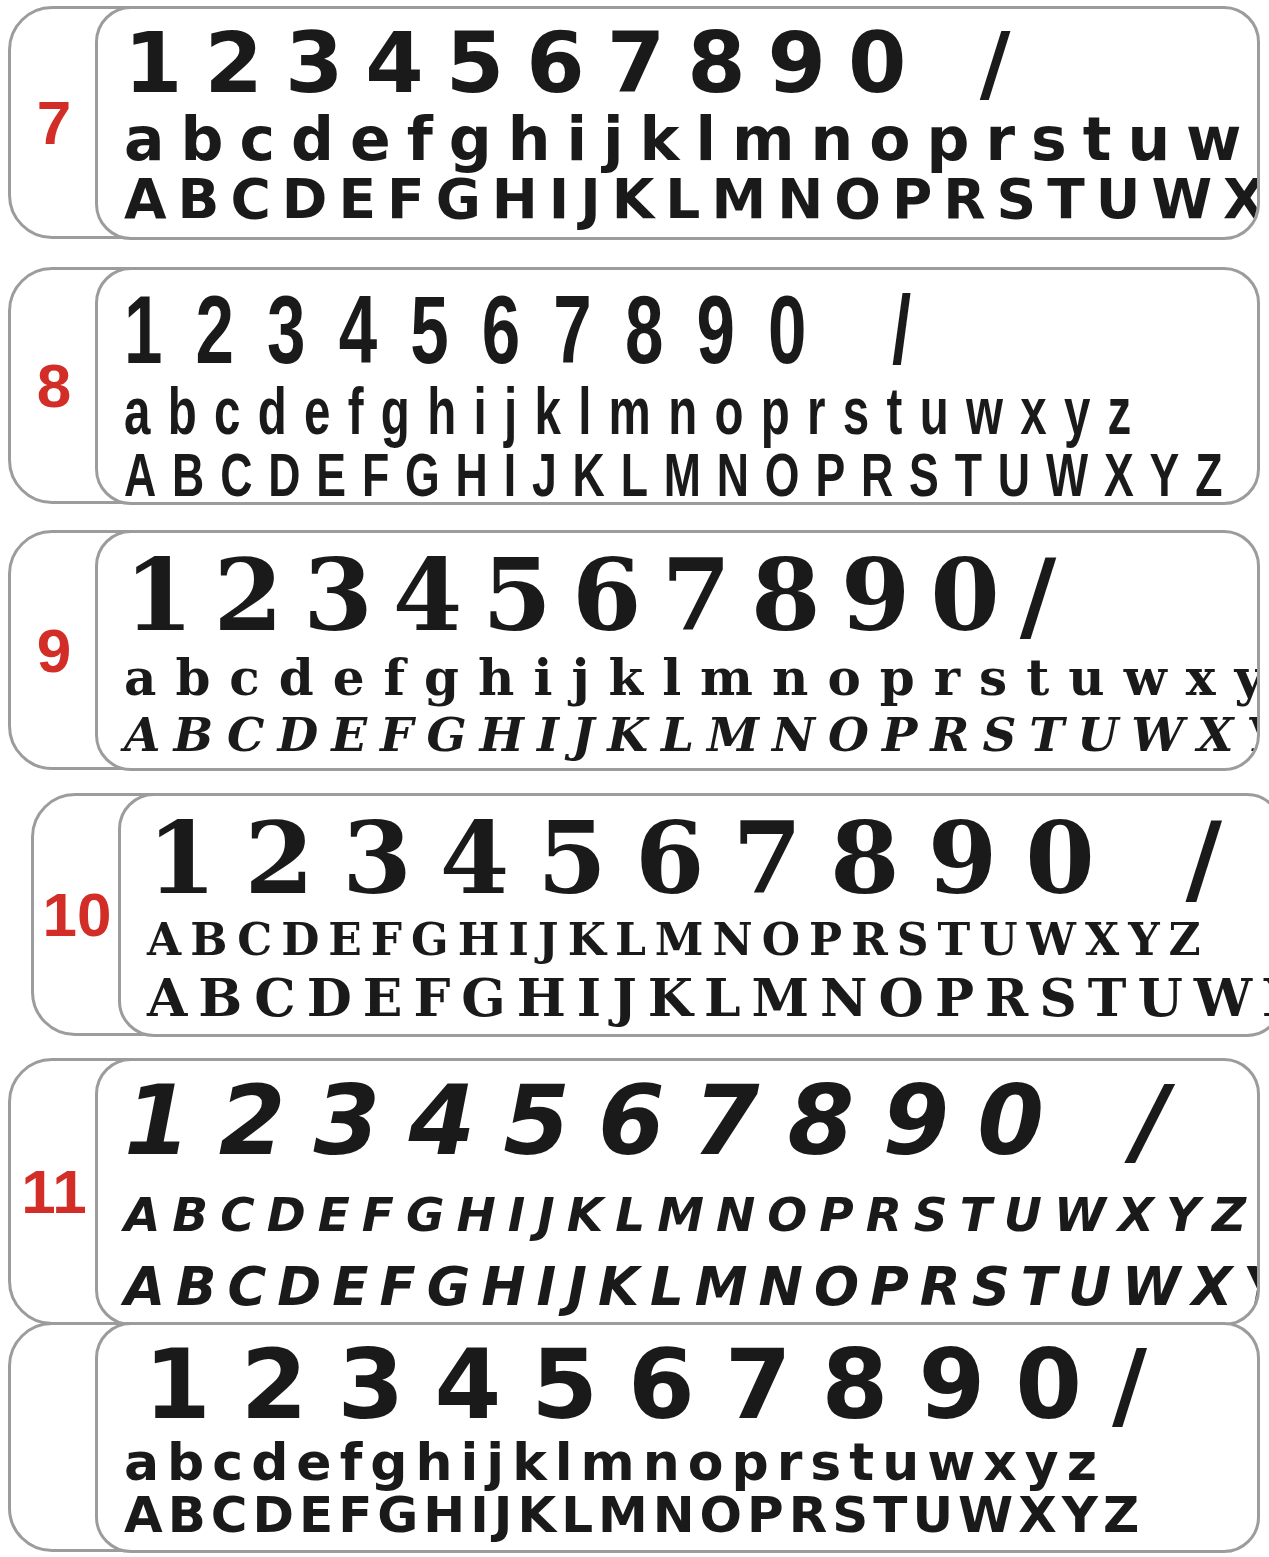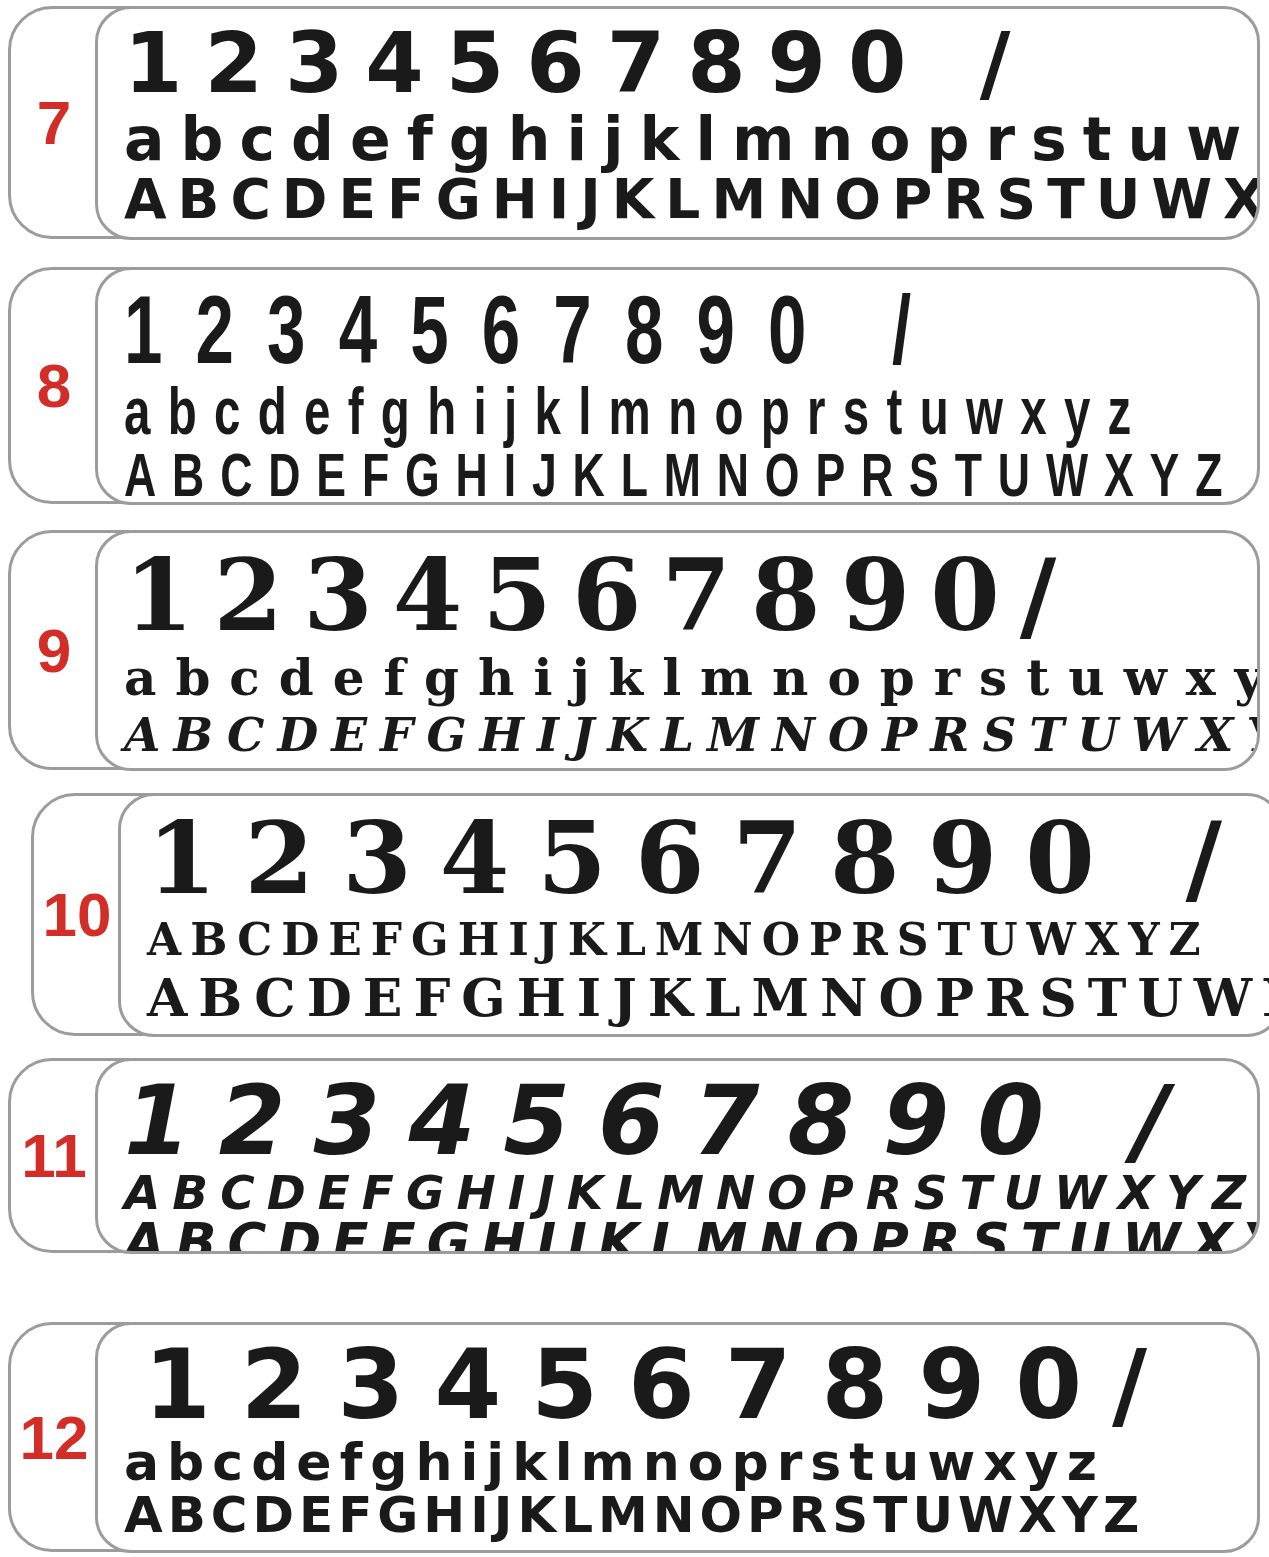--- a/index.html
+++ b/index.html
@@ -4,21 +4,21 @@
 <style>
   html,body{margin:0;padding:0;background:#ffffff;}
   .sheet{position:relative;width:1269px;height:1557px;background:#ffffff;overflow:hidden;}
 
   .panel{position:absolute;left:8px;width:1252px;background:#ffffff;
          border:3px solid #9c9c9c;border-radius:44px;box-sizing:border-box;}
   .p7 {top:6px;   height:233px;}
   .p8 {top:267px; height:237px;}
   .p9 {top:530px; height:240px;}
   .p10{top:793px; height:243px;margin-left:23px;}
-  .p11{top:1058px;height:195px;}
+  .p11{top:1058px;height:267px;}
   .p12{top:1322px;height:230px;}
 
   .label{position:absolute;left:0;top:0;bottom:0;width:86px;
          display:flex;align-items:center;justify-content:center;
          font-family:"Liberation Sans",sans-serif;font-weight:bold;
          font-size:62px;color:#d22d26;}
 
   .inner{position:absolute;left:84px;right:-3px;top:-3px;bottom:-4px;
          background:#ffffff;border:3px solid #9c9c9c;border-radius:36px;
          box-sizing:border-box;display:flex;flex-direction:column;
@@ -107,21 +107,20 @@
   <section class="panel p11">
     <div class="label">11</div>
     <div class="inner">
       <div class="row r1">1234567890 /</div>
       <div class="row r2">ABCDEFGHIJKLMNOPRSTUWXYZ</div>
       <div class="row r3">ABCDEFGHIJKLMNOPRSTUWXYZ</div>
     </div>
   </section>
 
   <section class="panel p12">
-    <div class="label">12</div>
     <div class="inner">
       <div class="row r1">1234567890/</div>
       <div class="row r2">abcdefghijklmnoprstuwxyz</div>
       <div class="row r3">ABCDEFGHIJKLMNOPRSTUWXYZ</div>
     </div>
   </section>
 
 </div>
 
 </body></html>

